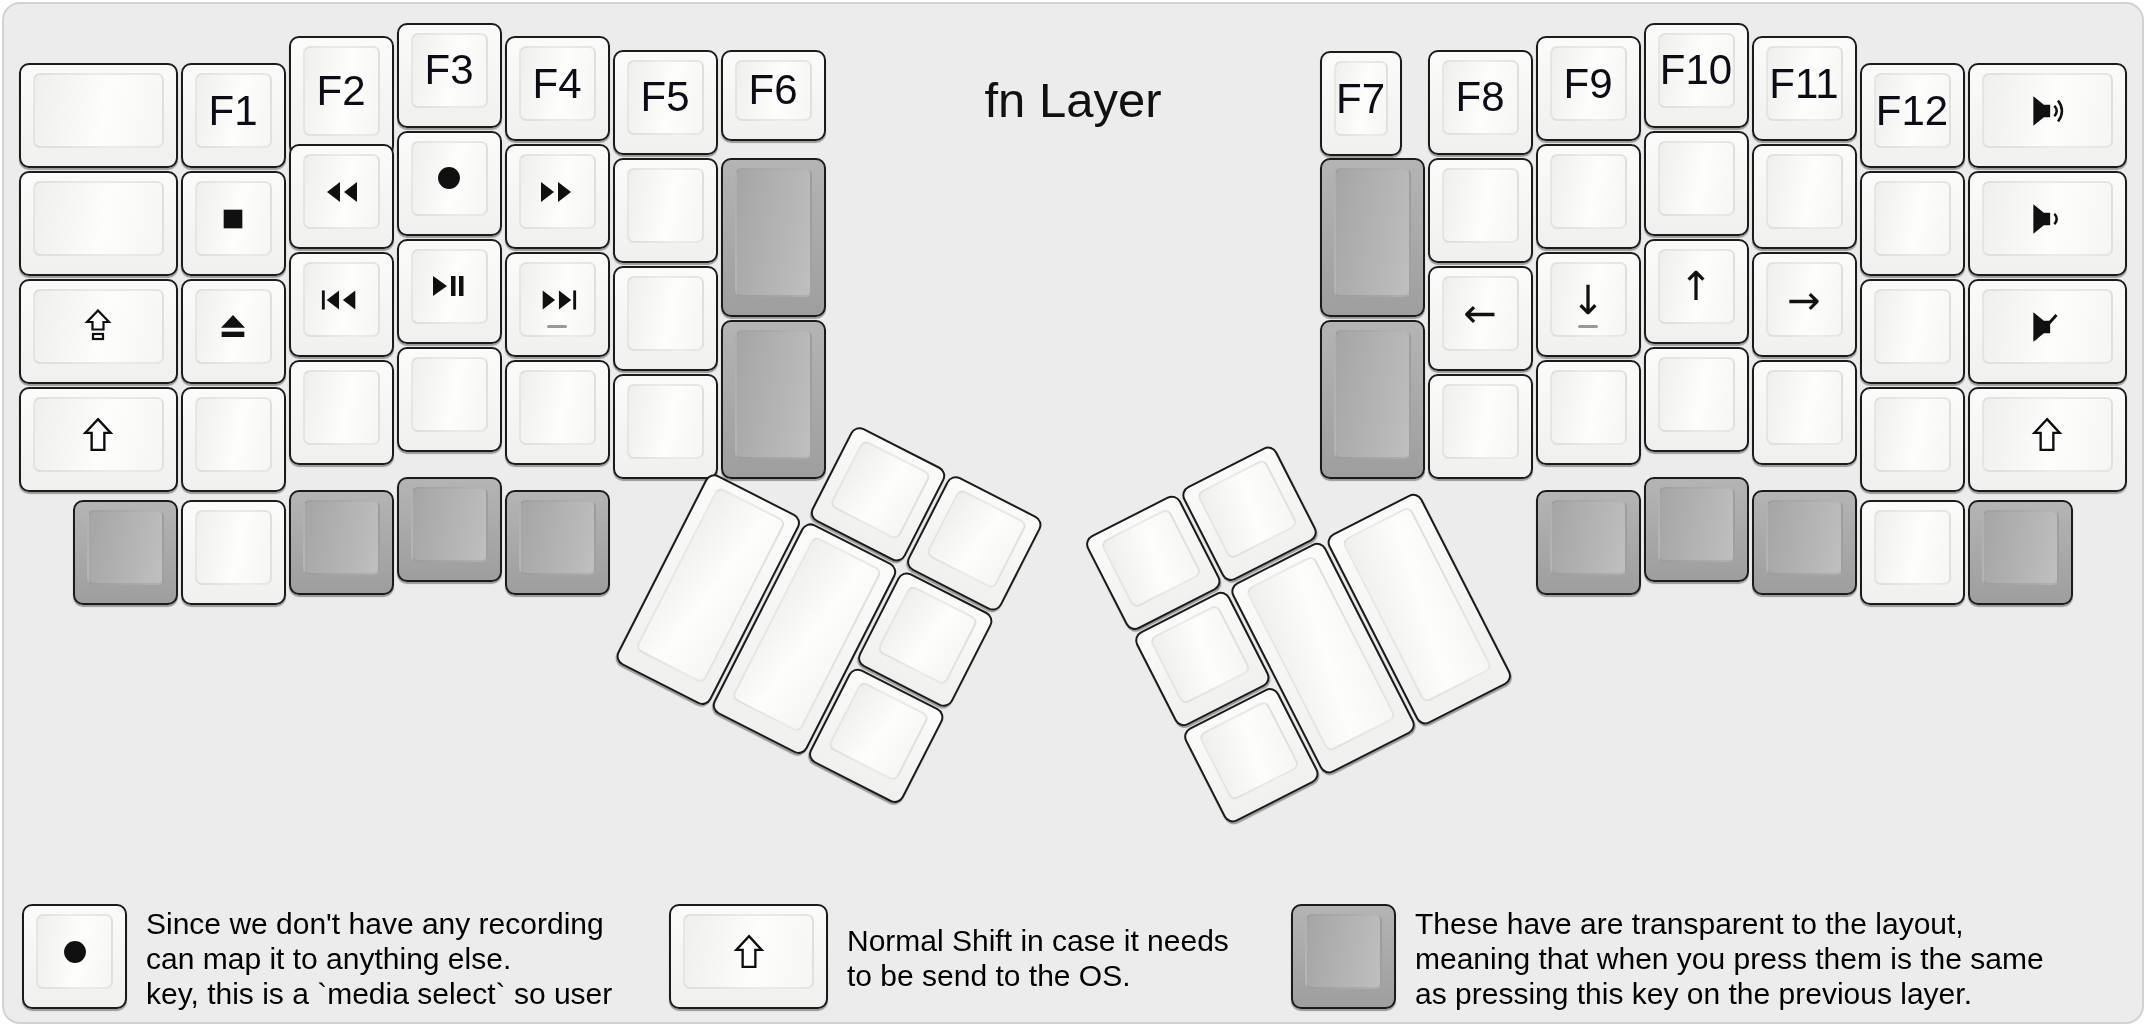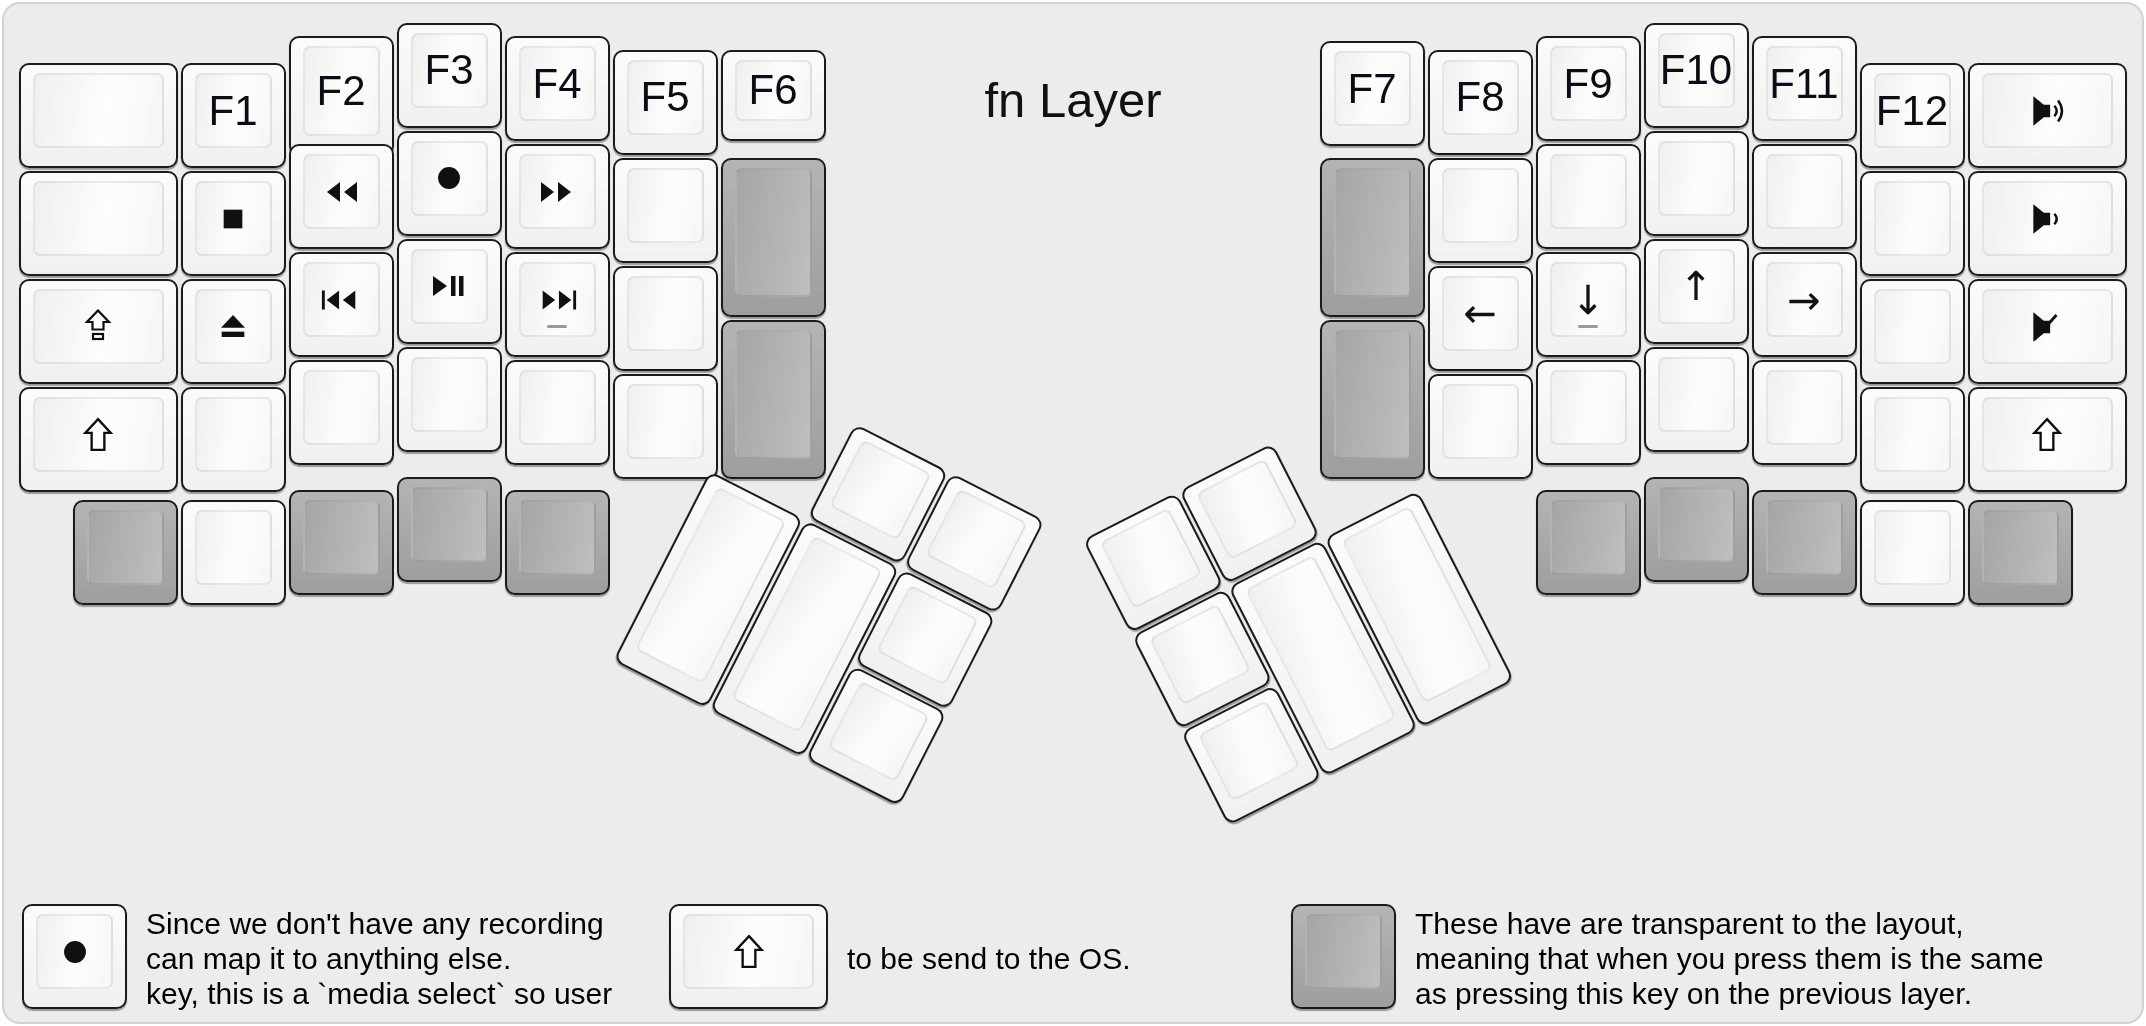--- a/index.html
+++ b/index.html
@@ -238,21 +238,21 @@
           </div>
           <div class="key" style="width: 105px; height: 105px; left: 217.5px; top: 109.5px;">
             <div class="cap"></div>
           </div>
           <div class="key" style="width: 105px; height: 105px; left: 217.5px; top: 217.5px;">
             <div class="cap"></div>
           </div>
         </div>
       </div>
     <div id="right-half">
-        <div class="key" style="width: 105px; height: 105px; left: 1319.5px; top: 41px;">
+        <div class="key" style="width: 82px; height: 105px; left: 1319.5px; top: 51px;">
           <div class="cap">
             <span class="klabel">F7</span>
           </div>
         </div>
         <div class="key gray" style="width: 105px; height: 159px; left: 1319.5px; top: 157.5px;">
           <div class="cap"></div>
         </div>
         <div class="key gray" style="width: 105px; height: 159px; left: 1319.5px; top: 319.5px;">
           <div class="cap"></div>
         </div>
@@ -437,20 +437,21 @@
           <div class="cap">
             <span>
               <svg class="ic" viewBox="0 0 30 34" width="32" height="36">
                 <path class="o" d="M15 2 L27 15 H21 V31 H9 V15 H3 Z"></path>
               </svg>
             </span>
           </div>
         </div>
       </div>
     <div class="legend-text">
+      <div>Normal Shift in case it needs</div>
       <div>to be send to the OS.</div>
       <div></div>
     </div>
   </div>
   <div class="legend-item" style="left:1291px">
     <div class="legend-key-slot" style="width: 108px;">
         <div class="key gray" style="width: 105px; height: 105px;">
           <div class="cap"></div>
         </div>
       </div>

